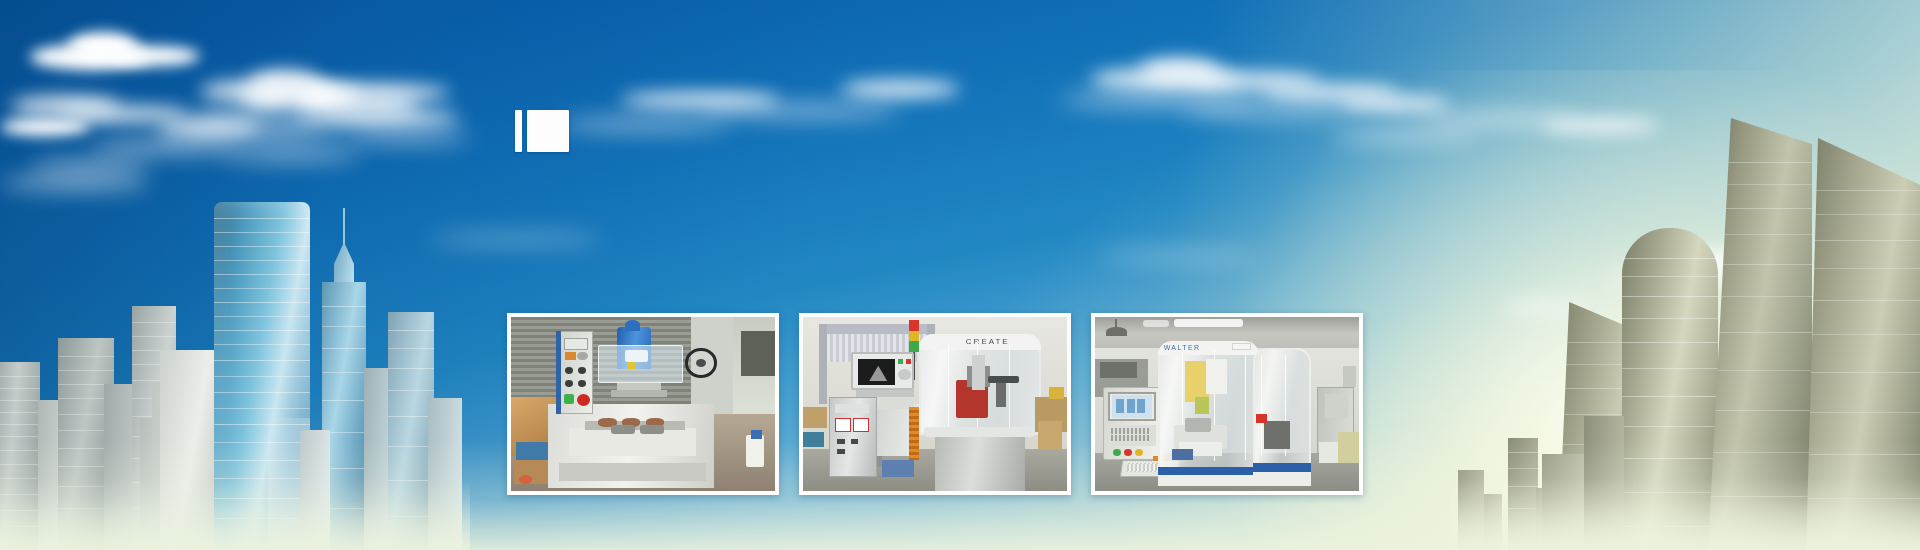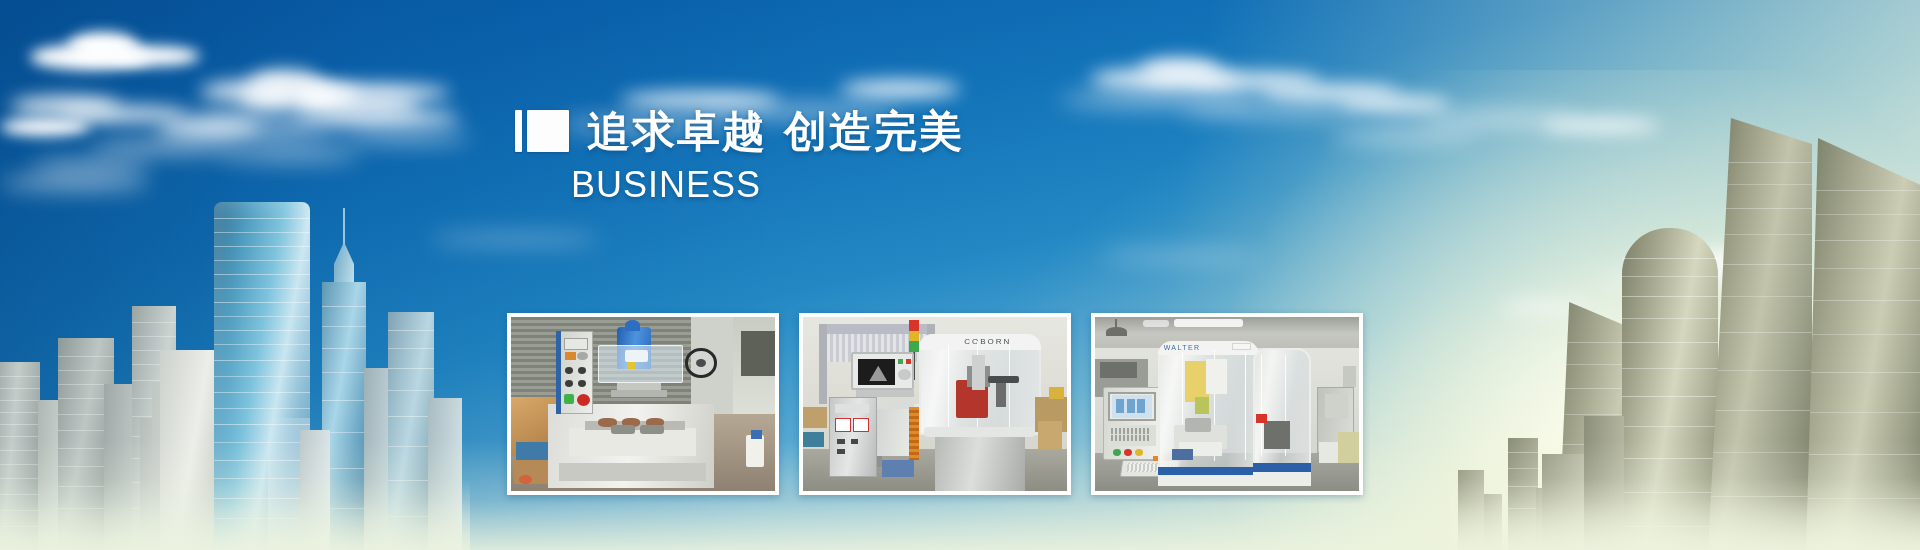--- a/index.html
+++ b/index.html
@@ -322,25 +322,23 @@
   <div style="position:absolute;left:0;right:0;bottom:0;height:110px;
            background:linear-gradient(to top,rgba(236,243,222,.88),rgba(236,243,222,.30) 45%,rgba(236,243,222,0));"></div>
 
   <div class="textblock">
 
     <div class="headline">
       <span class="logomark">
         <span class="lm-bar"></span>
         <span class="lm-sq"></span>
       </span>
-      <span class="cn-title">追求卓越  创造完美</span>
-    </div>
-
-
-    <div class="en-business">BUSINESS</div>
+    </div>
+
+
   </div>
 
   <div class="photos">
 
     <div class="photo">
 
       <div class="pin" style="left:0;top:0;width:100%;height:56%;
         background:repeating-linear-gradient(to bottom,#7f8279 0px,#7f8279 3px,#9a9d94 3px,#9a9d94 6px);"></div>
 
       <div class="pin" style="right:16%;top:0;width:16%;height:56%;background:#cfd2cb;"></div>
@@ -432,21 +430,21 @@
       <div class="pin" style="left:40%;top:52%;width:4%;height:30%;background:repeating-linear-gradient(to bottom,#e08a2a 0,#e08a2a 3px,#c06a18 3px,#c06a18 6px);"></div>
       <div class="pin" style="left:30%;top:82%;width:12%;height:10%;background:#5e80b0;"></div>
 
       <div class="pin" style="left:44%;top:10%;width:46%;height:58%;border-radius:14px 14px 0 0;
            background:linear-gradient(100deg,#e8eae9 0%,#f6f7f6 18%,rgba(225,232,235,.6) 40%,rgba(210,220,226,.55) 70%,#e3e6e6 100%);
            border:2px solid #e9ebea;box-sizing:border-box;"></div>
       <div class="pin" style="left:44%;top:10%;width:46%;height:9%;background:#f2f3f2;border-radius:14px 14px 0 0;"></div>
 
       <div class="pin" style="left:56%;top:12%;width:28%;height:6%;
            color:#4a4d4e;font-size:8px;letter-spacing:2px;text-align:center;line-height:8px;
-           font-family:'Liberation Sans',sans-serif;">COBORN</div>
+           font-family:'Liberation Sans',sans-serif;">CREATE</div>
 
       <div class="pin" style="left:55%;top:16%;width:1px;height:50%;background:rgba(255,255,255,.85);"></div>
       <div class="pin" style="left:66%;top:14%;width:1px;height:52%;background:rgba(255,255,255,.85);"></div>
       <div class="pin" style="left:78%;top:16%;width:1px;height:50%;background:rgba(255,255,255,.85);"></div>
 
       <div class="pin" style="left:58%;top:36%;width:12%;height:22%;background:#b4352c;border-radius:2px;"></div>
       <div class="pin" style="left:62%;top:28%;width:9%;height:12%;background:#8d8f8e;"></div>
       <div class="pin" style="left:64%;top:22%;width:5%;height:20%;background:#cfd1d0;"></div>
       <div class="pin" style="left:70%;top:34%;width:12%;height:4%;background:#4a4d4e;border-radius:2px;"></div>
       <div class="pin" style="left:73%;top:38%;width:4%;height:14%;background:#6a6d6c;"></div>

